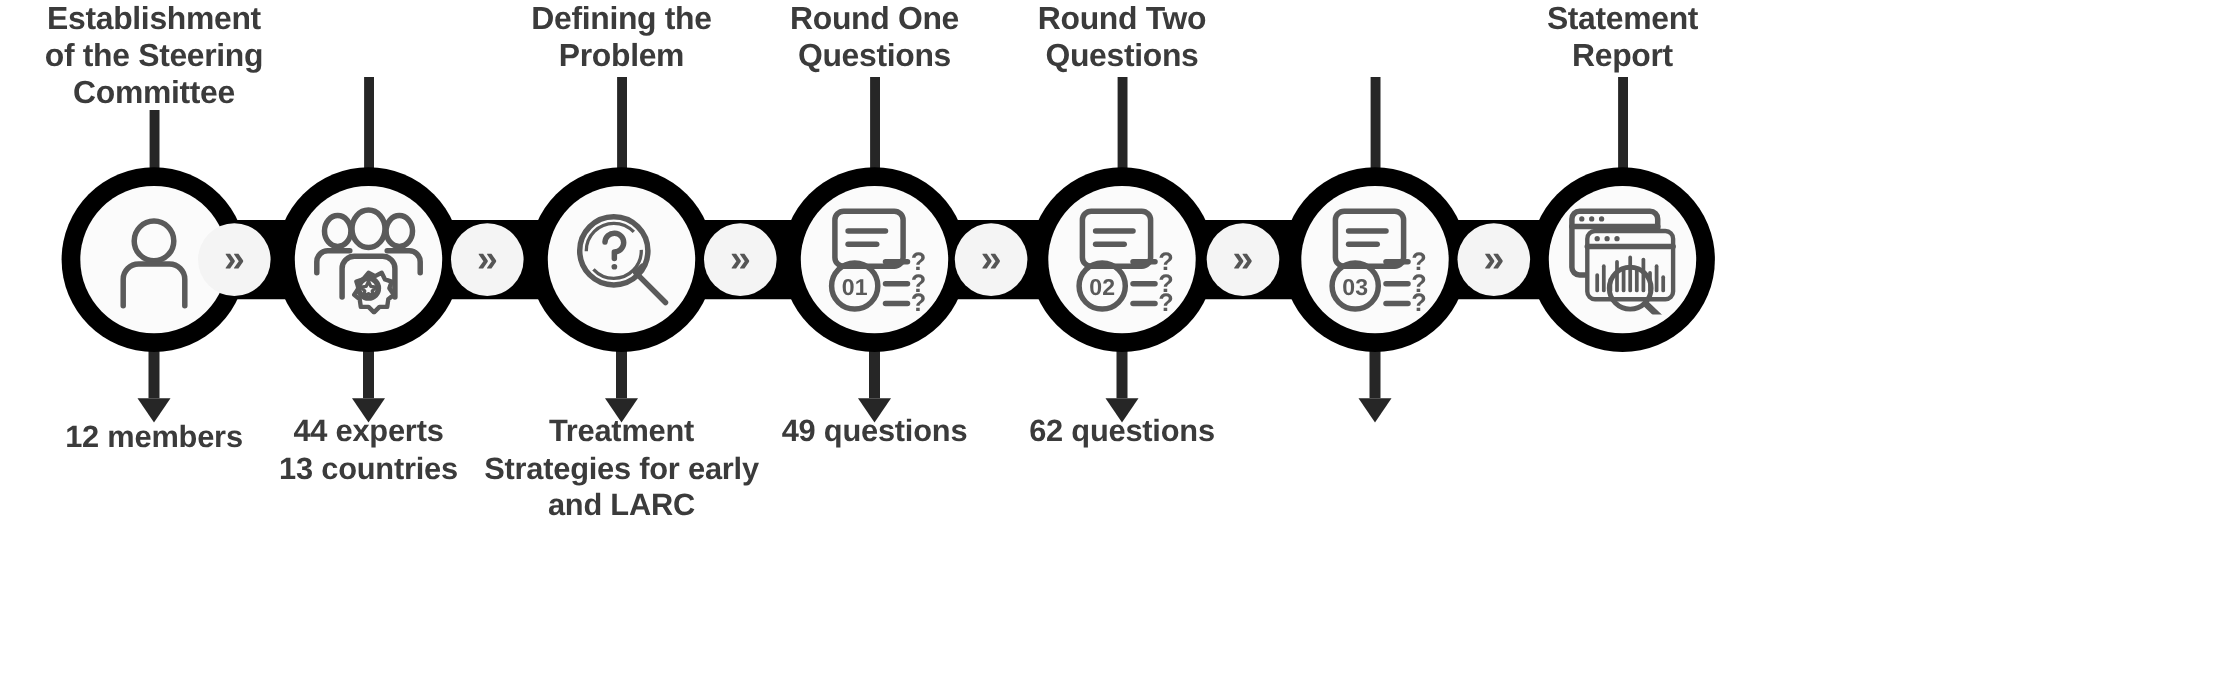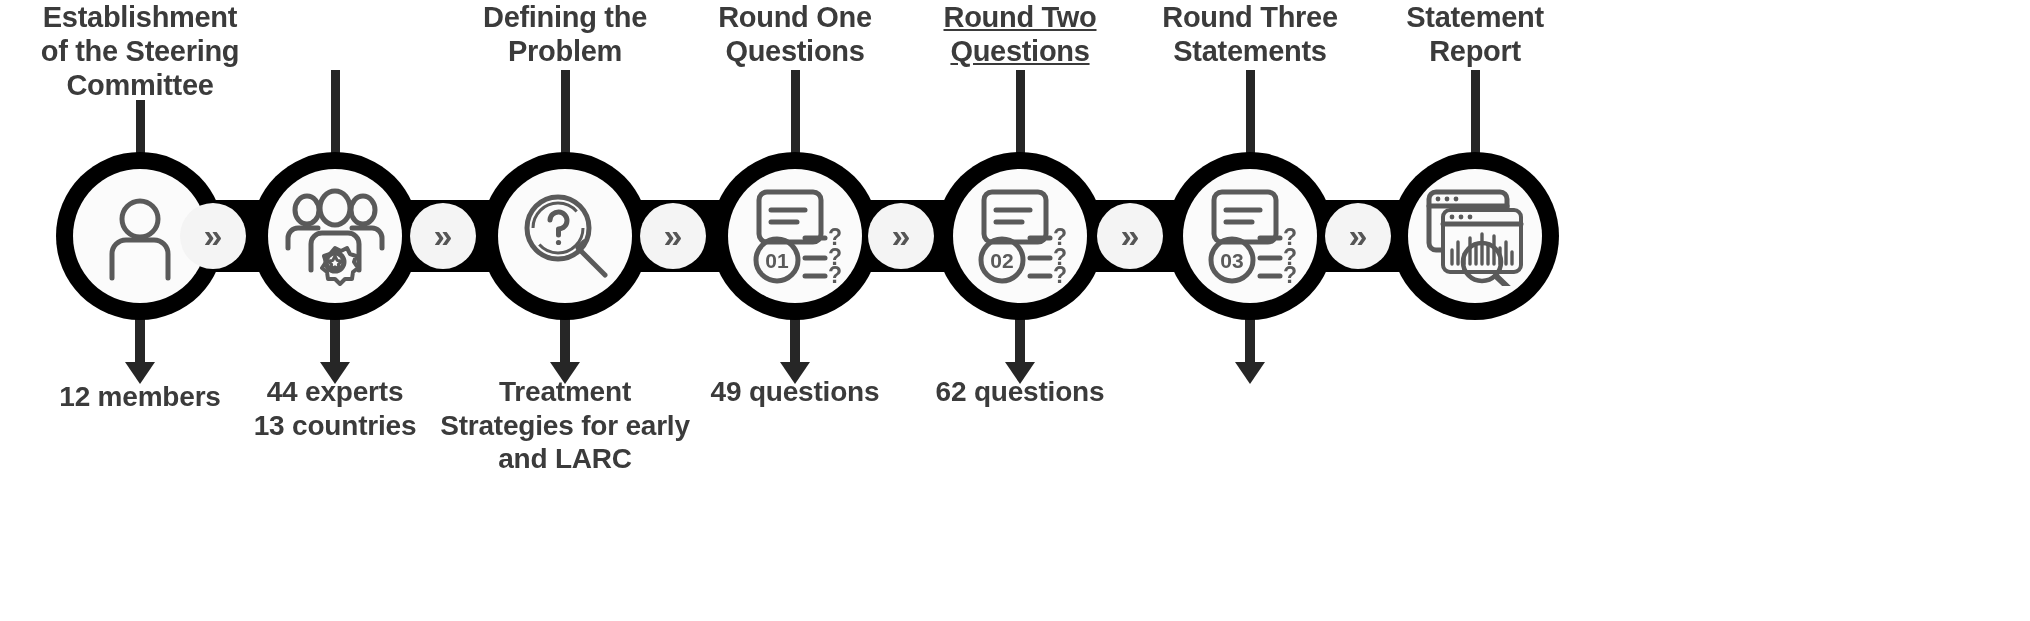--- a/index.html
+++ b/index.html
@@ -234,21 +234,21 @@
       </svg>
         </div>
       </div>
       <div class="arrow-down" style="top: 300px;">
         <div class="arrow-shaft" style="height: 62px; background: rgb(38, 38, 38);"></div>
         <div class="arrow-head" style="border-top-color: rgb(38, 38, 38);"></div>
       </div>
       <div class="bottom-label" style="top: 375px; color: rgb(59, 59, 59);">49 questions</div>
     </div>
     <div class="step" style="left: 890px;">
-      <div class="top-label" style="color: rgb(59, 59, 59); text-decoration: underline;">Round Two<br>Questions</div>
+      <div class="top-label" style="color: rgb(59, 59, 59);">Round Two<br>Questions</div>
       <div class="stem-top" style="top: 70px; height: 86px; background: rgb(38, 38, 38);"></div>
       <div class="ring" style="background: rgb(0, 0, 0);">
         <div class="ring-inner" style="background: rgb(251, 251, 251);">
           <svg width="104" height="100" viewBox="0 0 104 100">
         <rect x="16" y="6" width="62" height="50" rx="8" fill="none" stroke="#5a5a5a" stroke-width="5" stroke-linecap="round" stroke-linejoin="round"></rect>
         <line x1="28" y1="24" x2="62" y2="24" fill="none" stroke="#5a5a5a" stroke-width="5" stroke-linecap="round" stroke-linejoin="round"></line>
         <line x1="28" y1="36" x2="54" y2="36" fill="none" stroke="#5a5a5a" stroke-width="5" stroke-linecap="round" stroke-linejoin="round"></line>
         <circle cx="34" cy="74" r="21" fill="none" stroke="#5a5a5a" stroke-width="5" stroke-linecap="round" stroke-linejoin="round"></circle>
         <text x="34" y="82" text-anchor="middle" font-family="Liberation Sans, sans-serif" font-size="21" font-weight="bold" fill="#5a5a5a" stroke="none">02</text>
         <line x1="62" y1="52" x2="82" y2="52" fill="none" stroke="#5a5a5a" stroke-width="5" stroke-linecap="round" stroke-linejoin="round"></line>
@@ -260,21 +260,20 @@
       </svg>
         </div>
       </div>
       <div class="arrow-down" style="top: 300px;">
         <div class="arrow-shaft" style="height: 62px; background: rgb(38, 38, 38);"></div>
         <div class="arrow-head" style="border-top-color: rgb(38, 38, 38);"></div>
       </div>
       <div class="bottom-label" style="top: 375px; color: rgb(59, 59, 59);">62 questions</div>
     </div>
     <div class="step" style="left: 1120px;">
-      <div class="top-label" style="color: rgb(59, 59, 59);">Round Three<br>Statements</div>
       <div class="stem-top" style="top: 70px; height: 86px; background: rgb(38, 38, 38);"></div>
       <div class="ring" style="background: rgb(0, 0, 0);">
         <div class="ring-inner" style="background: rgb(251, 251, 251);">
           <svg width="104" height="100" viewBox="0 0 104 100">
         <rect x="16" y="6" width="62" height="50" rx="8" fill="none" stroke="#5a5a5a" stroke-width="5" stroke-linecap="round" stroke-linejoin="round"></rect>
         <line x1="28" y1="24" x2="62" y2="24" fill="none" stroke="#5a5a5a" stroke-width="5" stroke-linecap="round" stroke-linejoin="round"></line>
         <line x1="28" y1="36" x2="54" y2="36" fill="none" stroke="#5a5a5a" stroke-width="5" stroke-linecap="round" stroke-linejoin="round"></line>
         <circle cx="34" cy="74" r="21" fill="none" stroke="#5a5a5a" stroke-width="5" stroke-linecap="round" stroke-linejoin="round"></circle>
         <text x="34" y="82" text-anchor="middle" font-family="Liberation Sans, sans-serif" font-size="21" font-weight="bold" fill="#5a5a5a" stroke="none">03</text>
         <line x1="62" y1="52" x2="82" y2="52" fill="none" stroke="#5a5a5a" stroke-width="5" stroke-linecap="round" stroke-linejoin="round"></line>

